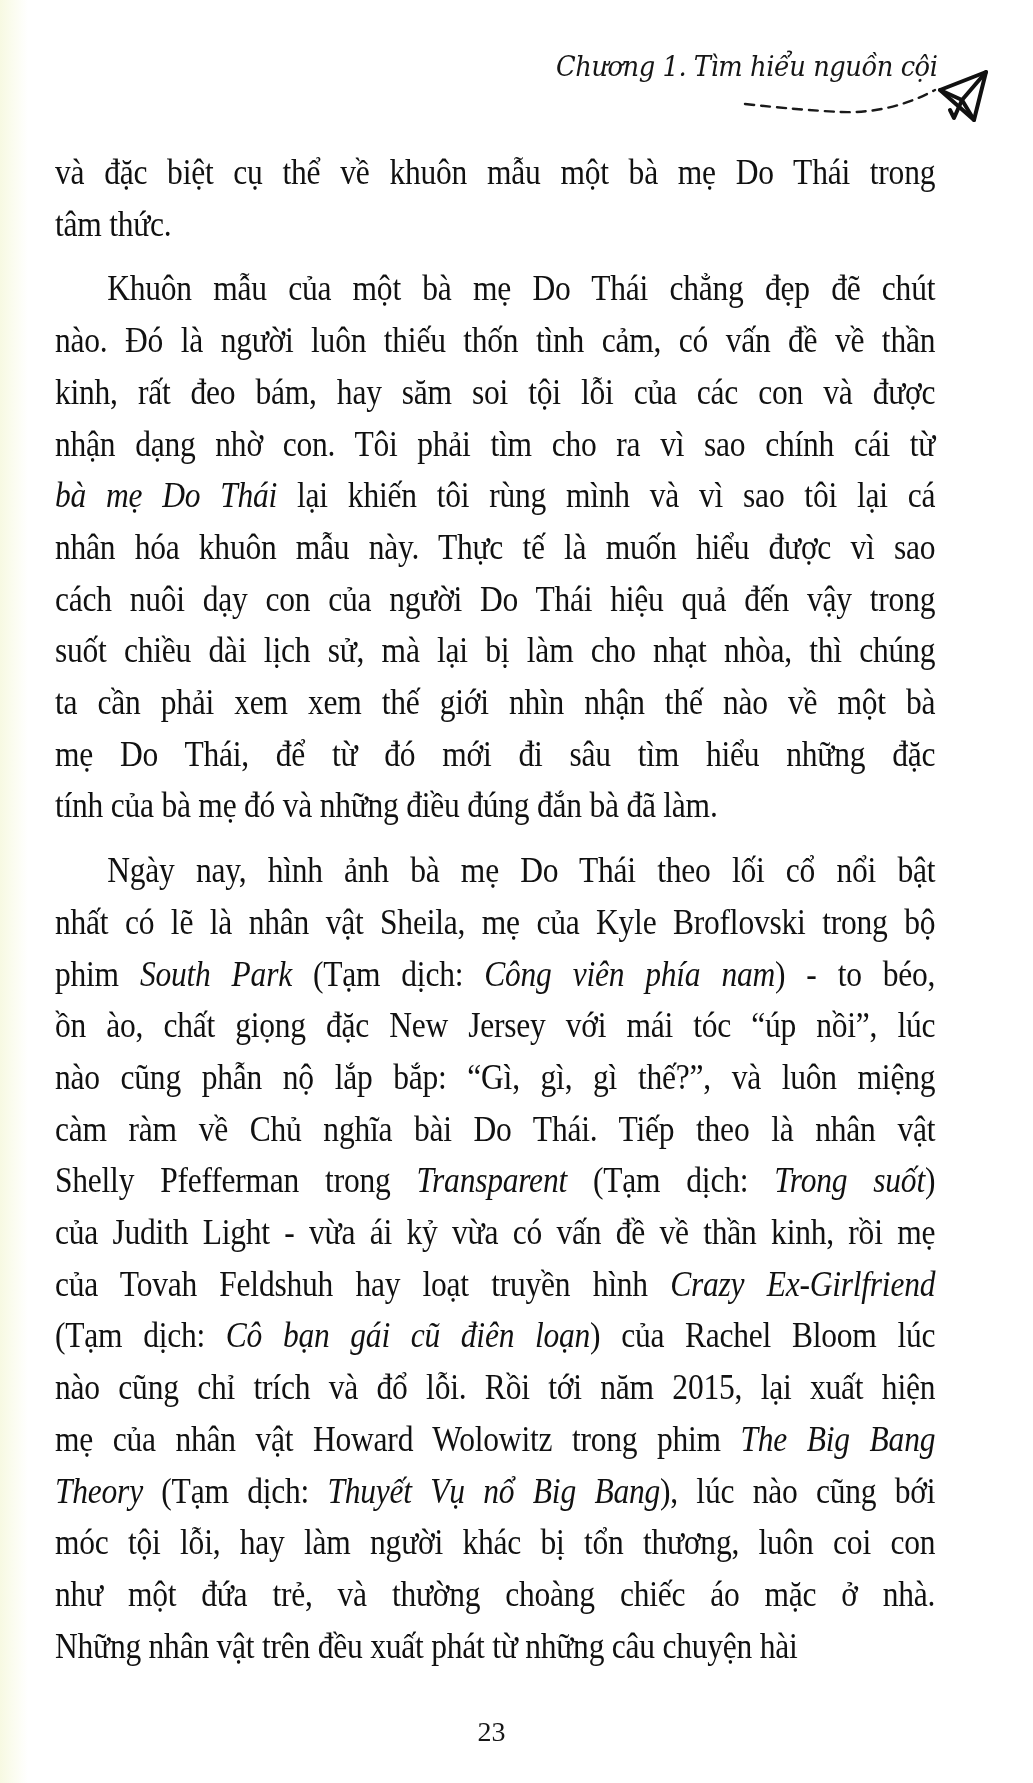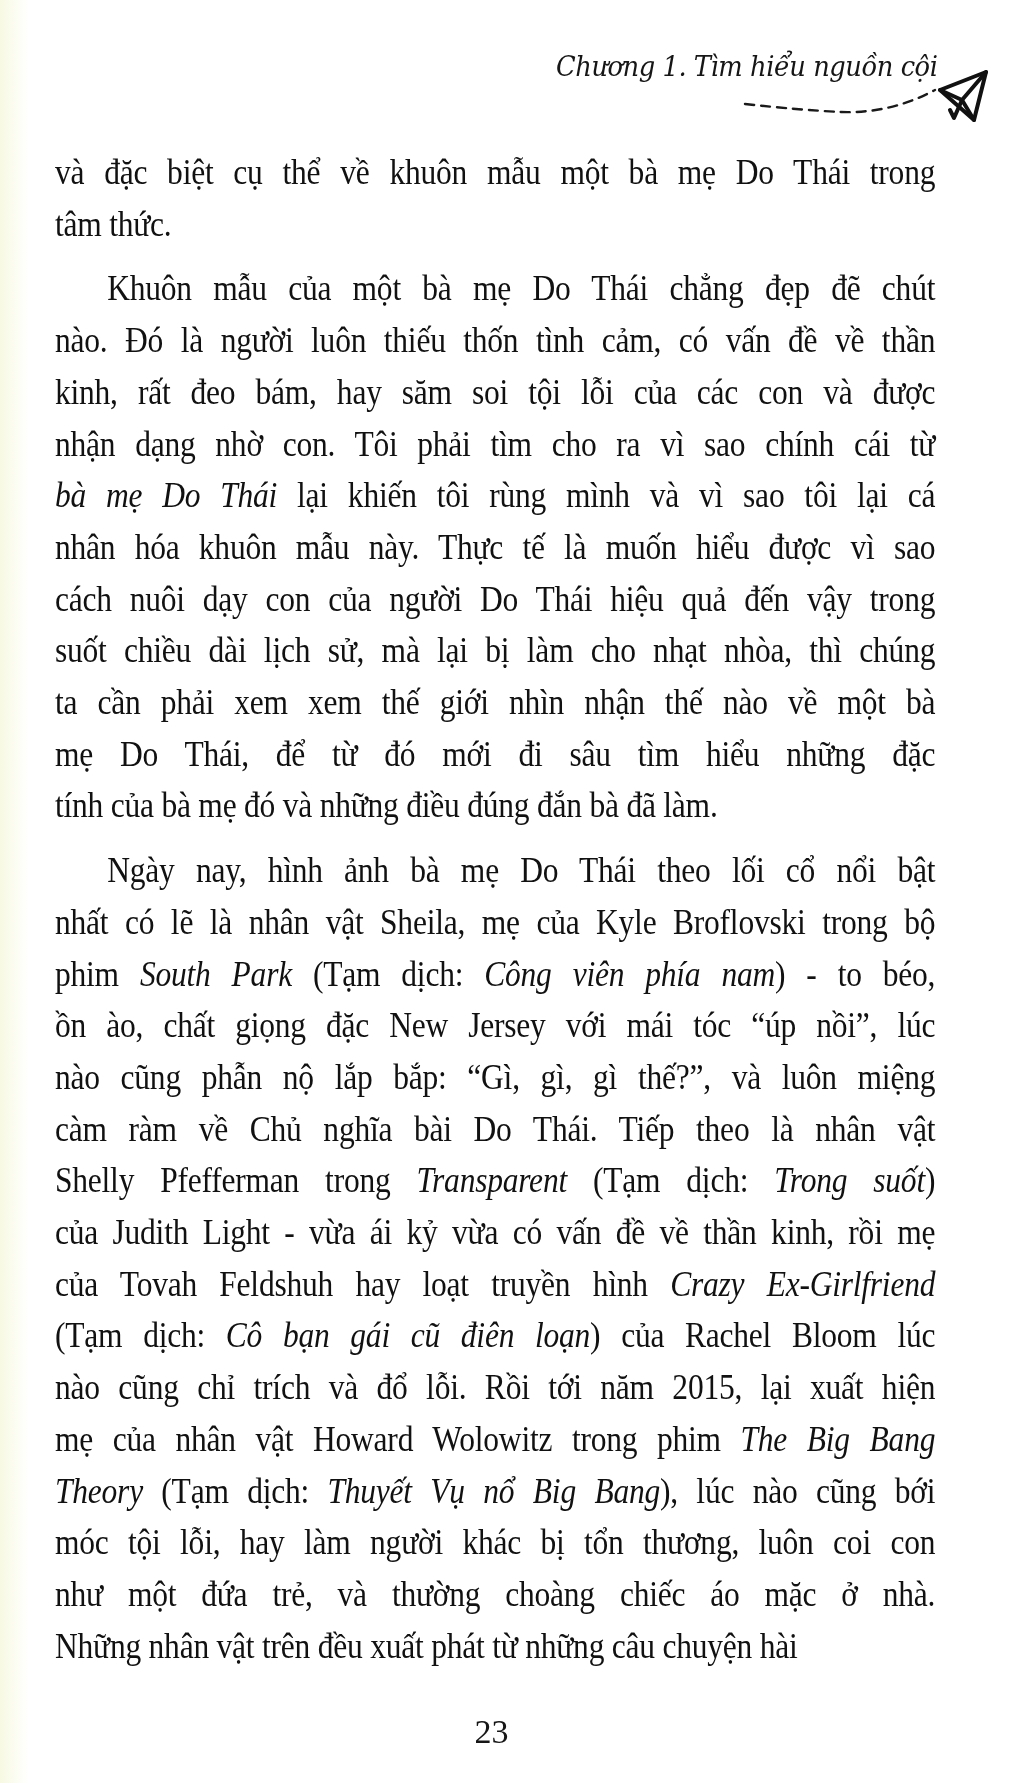--- a/index.html
+++ b/index.html
@@ -71,21 +71,21 @@
   }
   .line i {
     font-style: italic;
   }
   .page-number {
     position: absolute;
     left: 0;
     width: 1033px;
     top: 1712px;
     text-align: center;
-    font-size: 34px;
+    font-size: 28px;
     line-height: 40px;
     color: #161616;
   }
   .page-number span {
     display: inline-block;
     margin-left: -50px;
   }
 </style>
 </head>
 <body>

